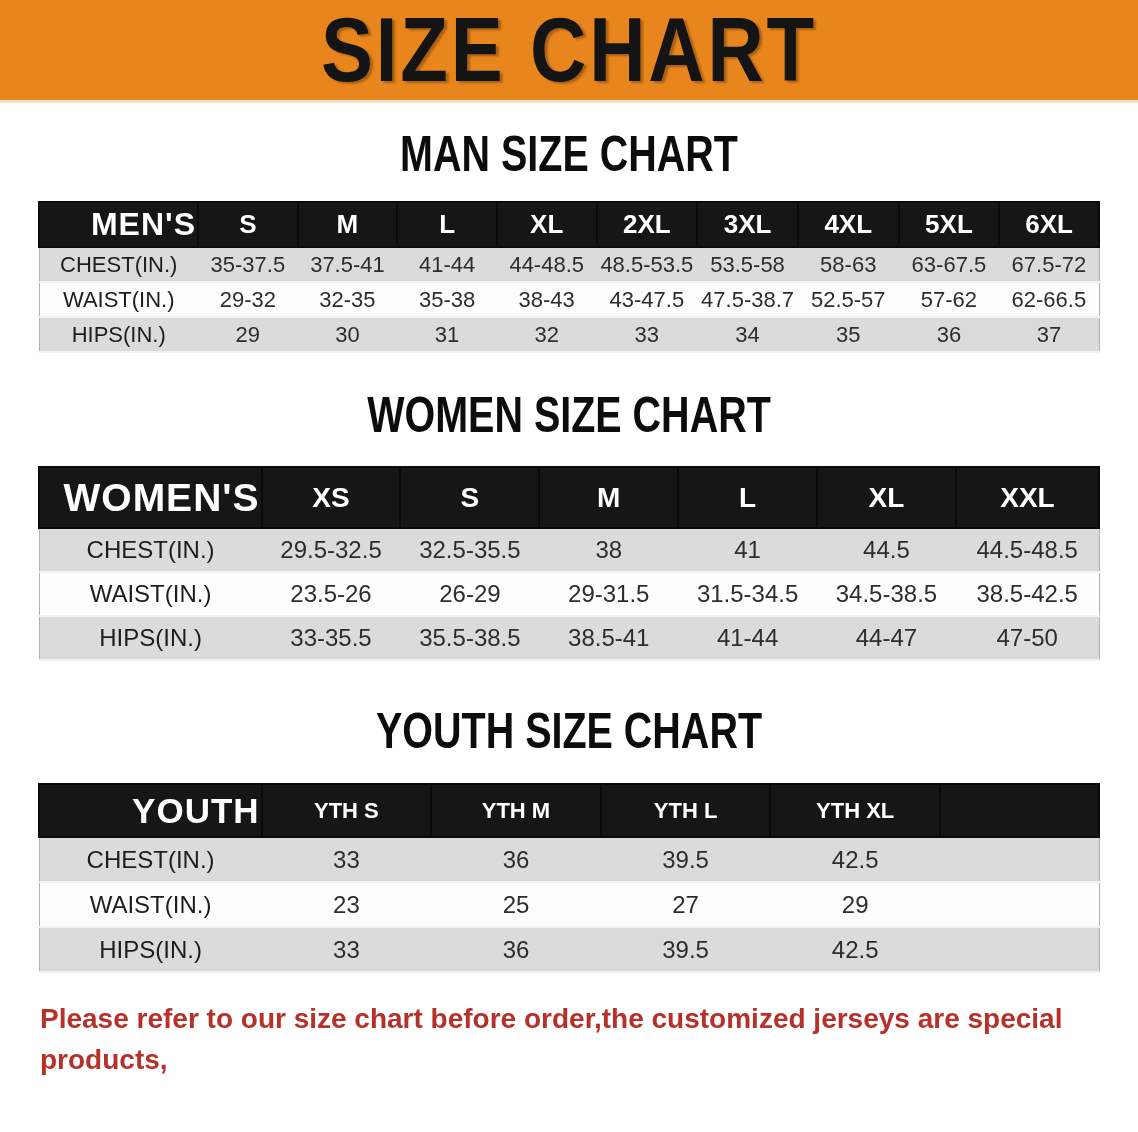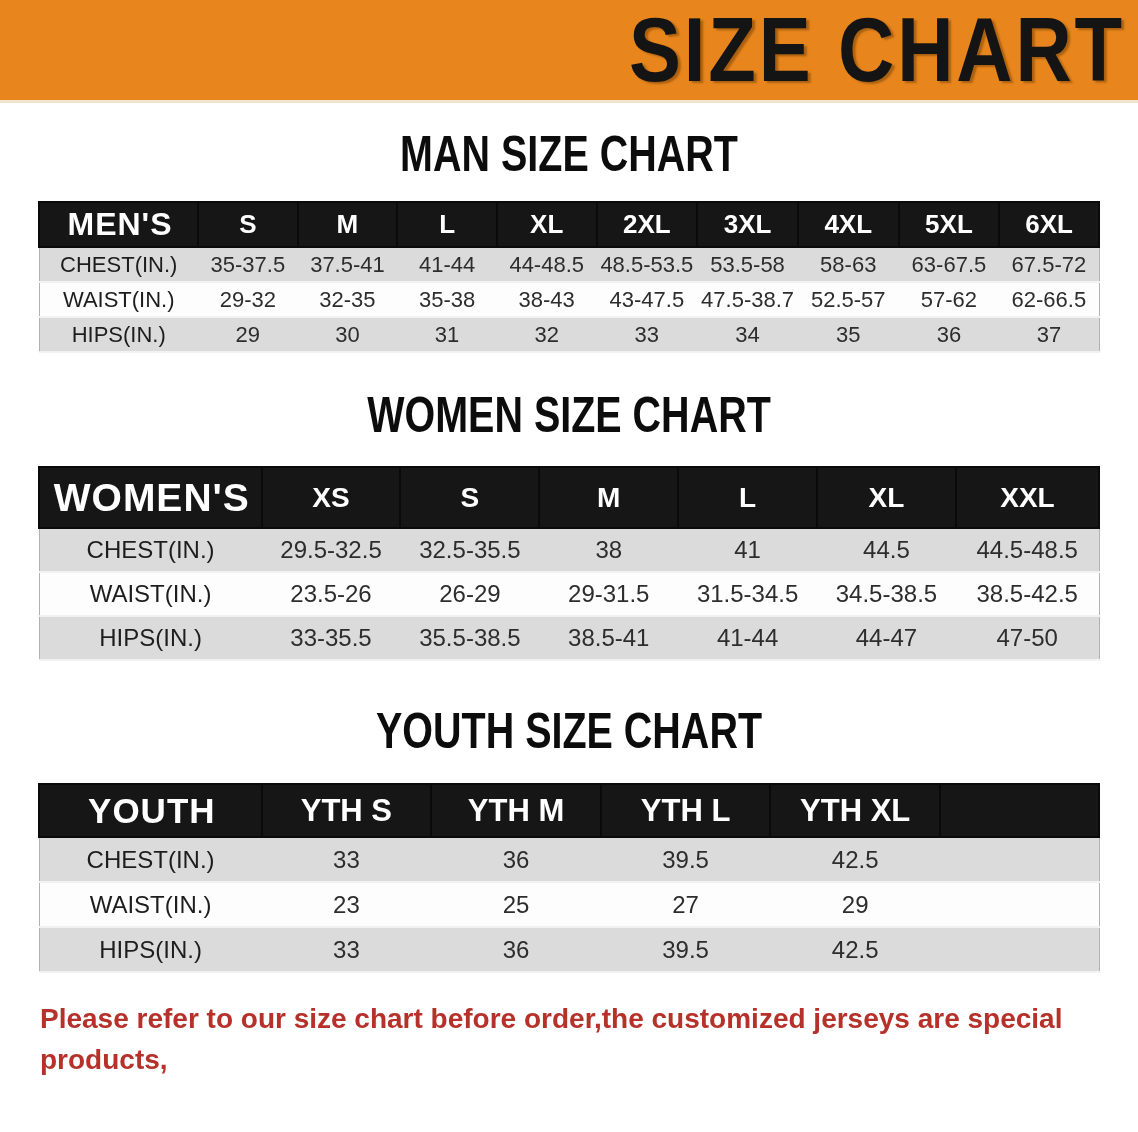--- a/index.html
+++ b/index.html
@@ -12,21 +12,21 @@
   html,body{margin:0;padding:0;}
   body{
     width:1138px;height:1132px;
     background:#ffffff;
     font-family:"Liberation Sans",sans-serif;
     overflow:hidden;
   }
   .banner{
     width:1138px;height:103px;
     background:var(--banner-bg);
-    display:flex;align-items:center;justify-content:flex-end;
+    display:flex;align-items:center;justify-content:center;
     border-bottom:3px solid #f3e3cd;
   }
   .banner h1{
     margin:0;
     font-size:82px;
     font-weight:bold;
     color:#141414;
     letter-spacing:3px;
     transform:scale(0.95,1.1);
     text-shadow:3px 2px 2px rgba(95,50,0,0.45);
@@ -58,21 +58,21 @@
   #sec-youth table.size-table{margin-top:25px;}
 
   table.size-table thead th{
     background:var(--header-bg);
     color:#ffffff;
     font-weight:bold;
     text-align:center;
     border:2px solid #0a0a0a;
   }
   table.size-table thead th.tbl-label{
-    text-align:center;
+    text-align:right;
     padding-left:4px;
     letter-spacing:1px;
   }
   table.size-table tbody td{
     text-align:center;
     color:#2d2d2d;
     border-bottom:2px solid #f2f2f2;
   }
   table.size-table tbody td.row-label{
     color:#1d1d1d;
@@ -89,21 +89,21 @@
 
   
   .women thead tr{height:61px;}
   .women thead th{font-size:28px;font-weight:normal;}
   .women thead th.tbl-label{font-size:39px;font-weight:bold;}
   .women tbody tr{height:44px;font-size:24px;}
   .women tbody td.row-label{font-size:24px;}
 
   
   .youth thead tr{height:53px;}
-  .youth thead th{font-size:31px;font-weight:normal;}
+  .youth thead th{font-size:22px;font-weight:normal;}
   .youth thead th.tbl-label{font-size:35px;font-weight:bold;}
   .youth tbody tr{height:45px;font-size:24px;}
   .youth tbody td.row-label{font-size:24px;}
 
   .note{
     margin:26px 38px 0 40px;
     font-size:28px;
     line-height:1.45;
     color:var(--note-red);
     font-weight:bold;

